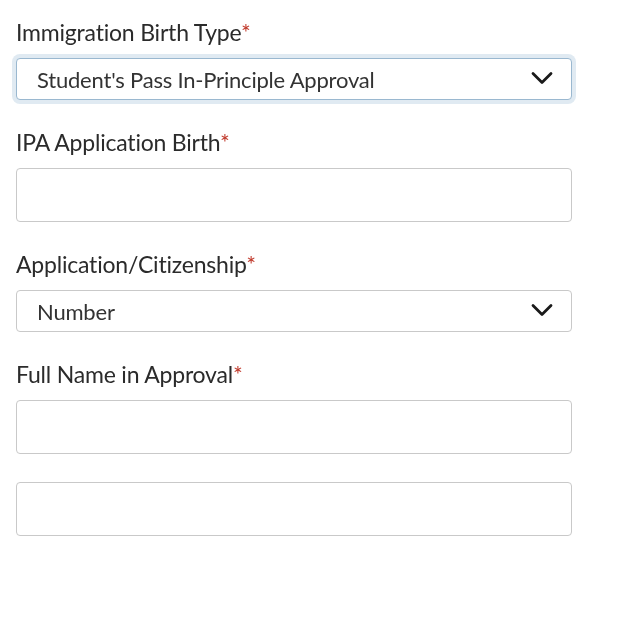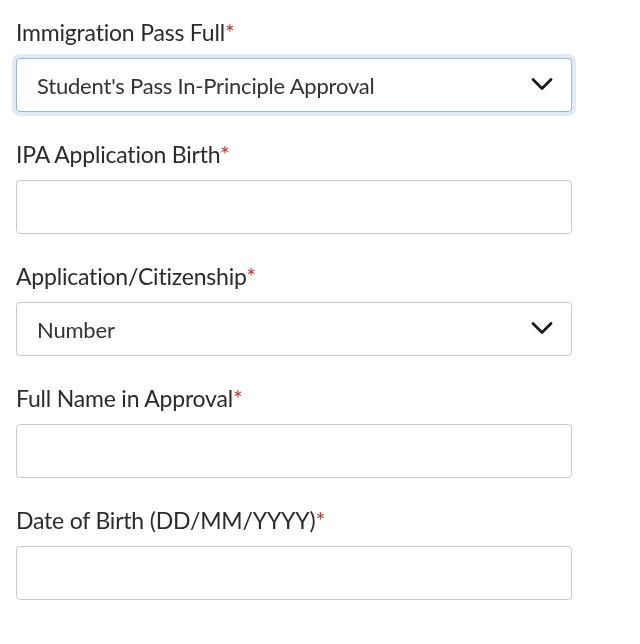--- a/index.html
+++ b/index.html
@@ -24,21 +24,21 @@
       margin-bottom: 12px;
       letter-spacing: -0.2px;
     }
     .required-asterisk {
       color: #c0392b;
       font-weight: 400;
     }
     .form-select {
       position: relative;
       width: 556px;
-      height: 54px;
+      height: 42px;
       border: 1px solid #c9c9c9;
       border-radius: 4px;
       background: #ffffff;
       display: flex;
       align-items: center;
       padding: 0 46px 0 20px;
       cursor: pointer;
     }
     .form-select.focused {
       border: 1px solid #9ab8d0;
@@ -65,21 +65,21 @@
       padding: 0 20px;
       outline: none;
       color: #333333;
     }
   </style>
 </head>
 <body>
 
 <div class="form-group">
   <label class="form-label">
-    <span>Immigration Pass Full</span><span class="required-asterisk">*</span>
+    <span>Immigration Birth Type</span><span class="required-asterisk">*</span>
   </label>
   <div class="form-select focused">
     <span class="form-select-value">Student's Pass In-Principle Approval</span>
     <span class="chevron-down">
       <svg width="22" height="14" viewBox="0 0 22 14">
           <path d="M2 2 L11 11 L20 2" stroke="#1a1a1a" stroke-width="2.8" fill="none" stroke-linecap="round" stroke-linejoin="round"></path>
         </svg>
     </span>
   </div>
 </div>
@@ -106,17 +106,14 @@
 </div>
 
 <div class="form-group">
   <label class="form-label">
     <span>Full Name in Approval</span><span class="required-asterisk">*</span>
   </label>
   <input type="text" class="form-input" value="" style="">
 </div>
 
 <div class="form-group">
-  <label class="form-label">
-    <span>Date of Birth (DD/MM/YYYY)</span><span class="required-asterisk">*</span>
-  </label>
   <input type="text" class="form-input" value="" style="">
 </div>
 
 </body></html>

